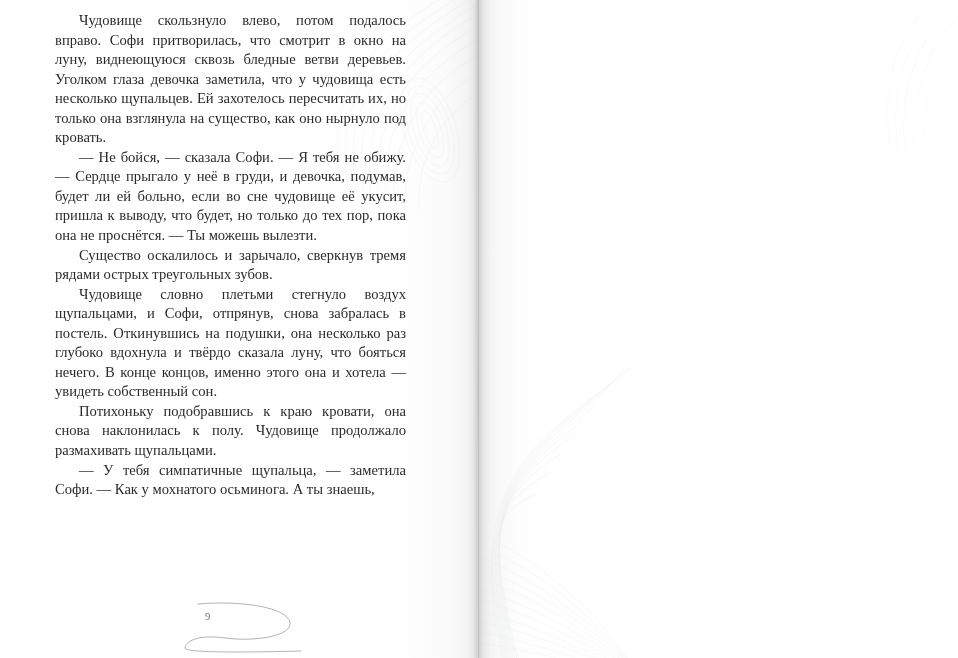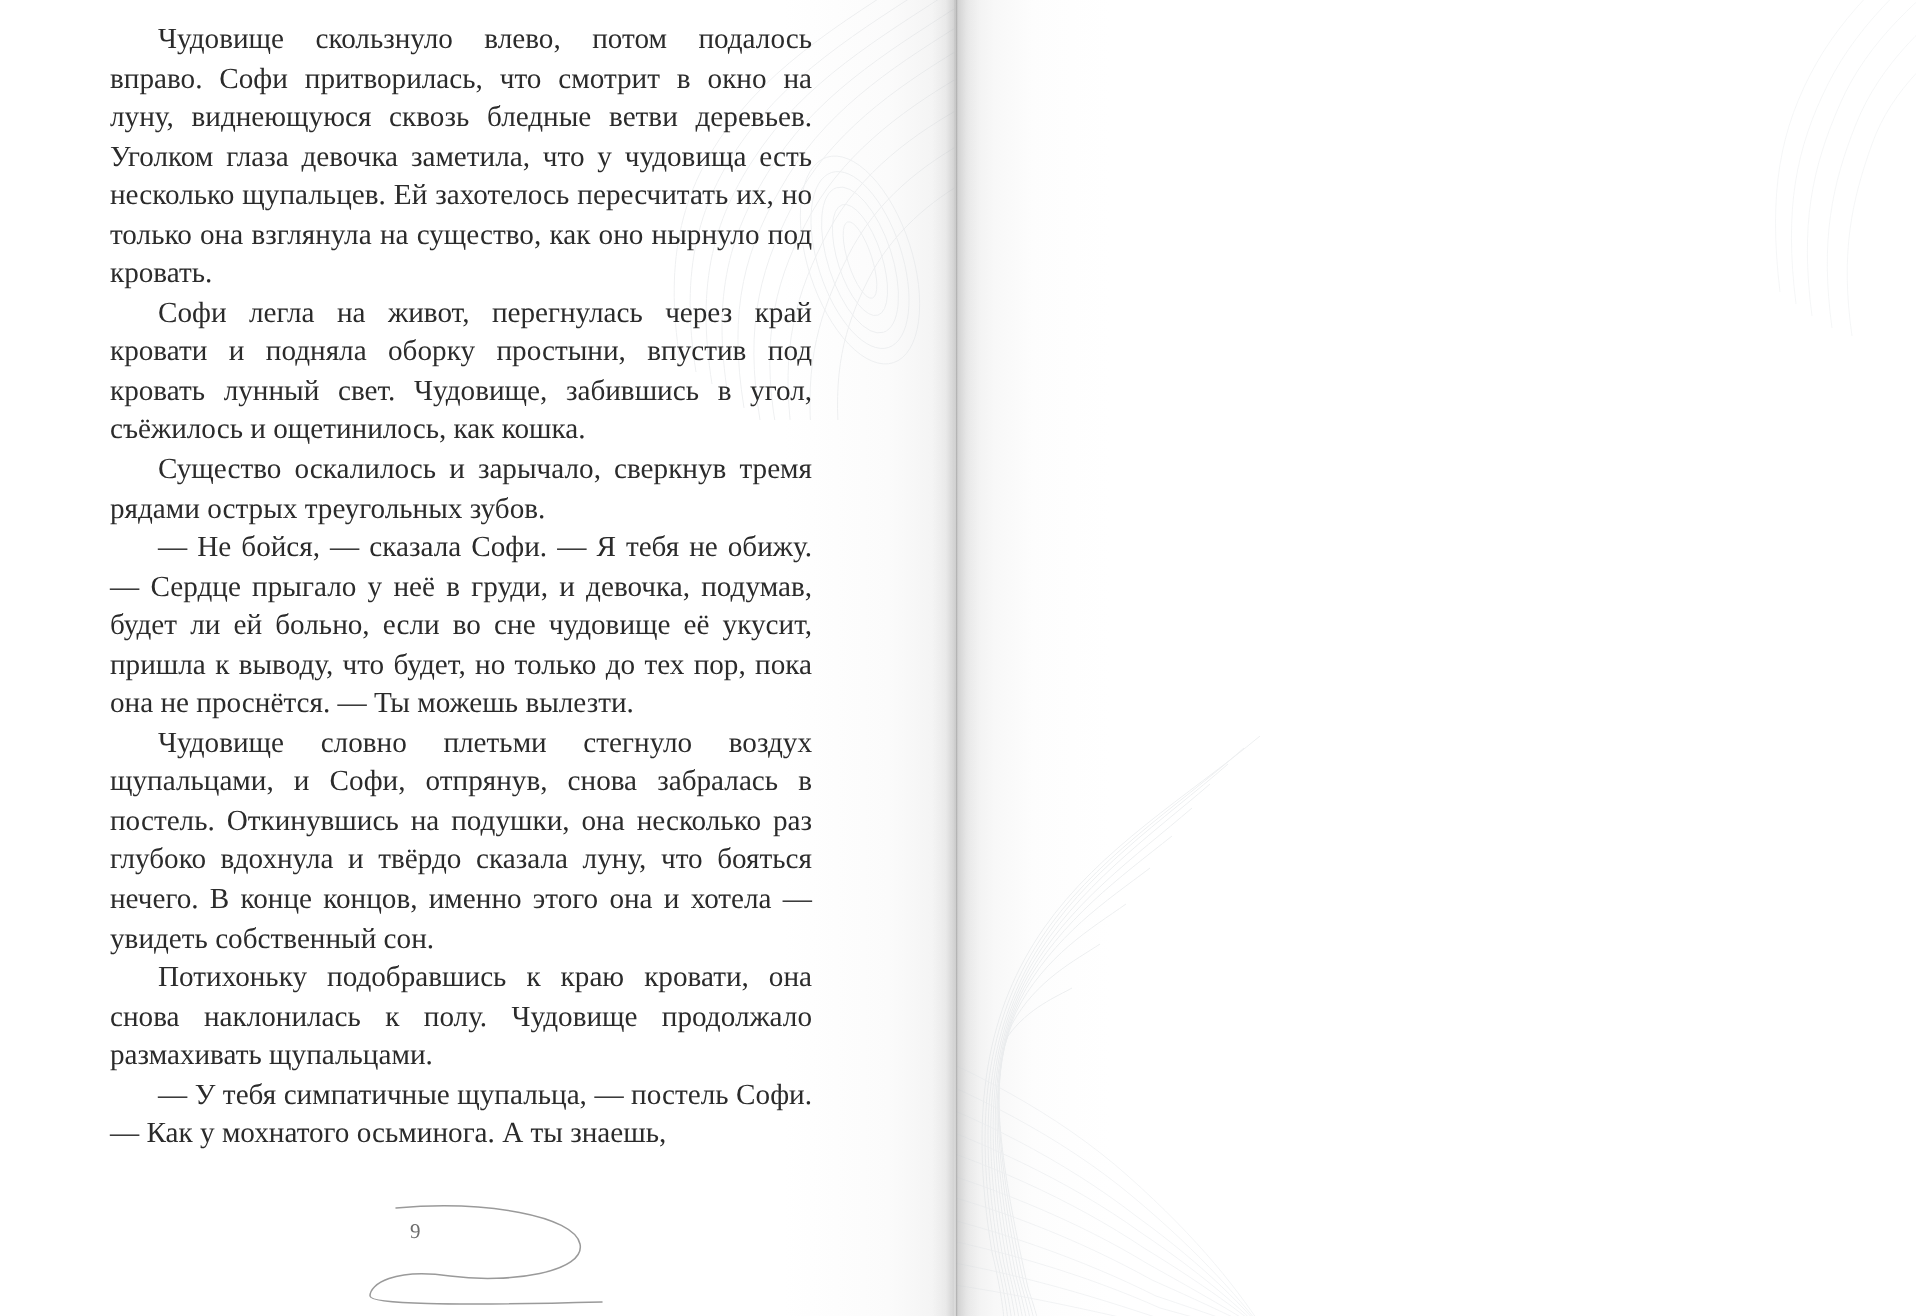--- a/index.html
+++ b/index.html
@@ -81,26 +81,25 @@
         <ellipse cx="96" cy="150" rx="26" ry="54" transform="rotate(-18 96 150)"></ellipse>
         <ellipse cx="96" cy="150" rx="21" ry="46" transform="rotate(-18 96 150)"></ellipse>
         <ellipse cx="96" cy="150" rx="16" ry="38" transform="rotate(-18 96 150)"></ellipse>
         <ellipse cx="96" cy="150" rx="11" ry="29" transform="rotate(-18 96 150)"></ellipse>
         <ellipse cx="96" cy="150" rx="6" ry="20" transform="rotate(-18 96 150)"></ellipse>
       </g>
     </svg>
 
     <div class="col" id="col-left">
       <p>Чудовище скользнуло влево, потом подалось вправо. Софи притворилась, что смотрит в окно на луну, виднеющуюся сквозь бледные ветви деревьев. Уголком глаза девочка заметила, что у чудовища есть несколько щупальцев. Ей захотелось пересчитать их, но только она взглянула на существо, как оно нырнуло под кровать.</p>
-      <p>Софи легла на живот, перегнулась через край кровати и подняла оборку простыни, впустив под кровать лунный свет. Чудовище, забившись в угол, съёжилось и ощетинилось, как кошка.</p>
+      <p>— Не бойся, — сказала Софи. — Я тебя не обижу. — Сердце прыгало у неё в груди, и девочка, подумав, будет ли ей больно, если во сне чудовище её укусит, пришла к выводу, что будет, но только до тех пор, пока она не проснётся. — Ты можешь вылезти.</p>
       <p>Существо оскалилось и зарычало, сверкнув тремя рядами острых треугольных зубов.</p>
-      <p>— Не бойся, — сказала Софи. — Я тебя не обижу. — Сердце прыгало у неё в груди, и девочка, подумав, будет ли ей больно, если во сне чудовище её укусит, пришла к выводу, что будет, но только до тех пор, пока она не проснётся. — Ты можешь вылезти.</p>
       <p>Чудовище словно плетьми стегнуло воздух щупальцами, и Софи, отпрянув, снова забралась в постель. Откинувшись на подушки, она несколько раз глубоко вдохнула и твёрдо сказала луну, что бояться нечего. В конце концов, именно этого она и хотела — увидеть собственный сон.</p>
       <p>Потихоньку подобравшись к краю кровати, она снова наклонилась к полу. Чудовище продолжало размахивать щупальцами.</p>
-      <p>— У тебя симпатичные щупальца, — постель Софи. — Как у мохнатого осьминога. А ты знаешь,</p>
+      <p>— У тебя симпатичные щупальца, — заметила Софи. — Как у мохнатого осьминога. А ты знаешь,</p>
     </div>
 
     <div class="folio" id="folio-left">
       <div class="folio-inner">
         <svg class="swirl" id="swirl-left" viewBox="0 0 120 56">
           <path d="M15 6 C60 2 104 10 107 24 C110 38 72 44 42 40 C14 36 2 44 2 50 C2 54 40 55 118 53" fill="none" stroke="#9a9a9a" stroke-width="0.75" stroke-linecap="round"></path>
         </svg>
         <div class="folio-num" id="num-left">9</div>
       </div>
     </div>

